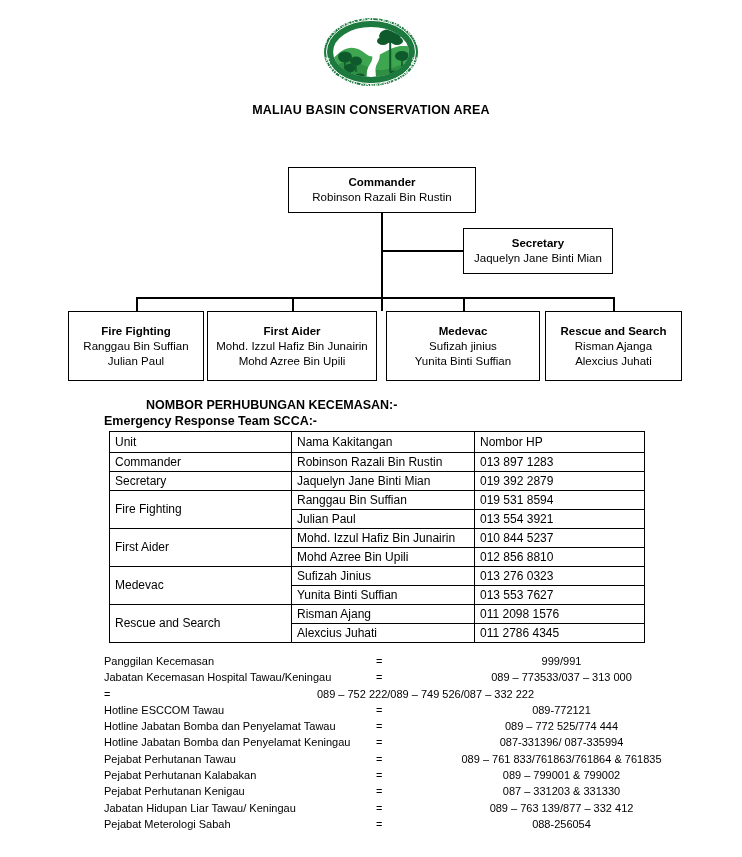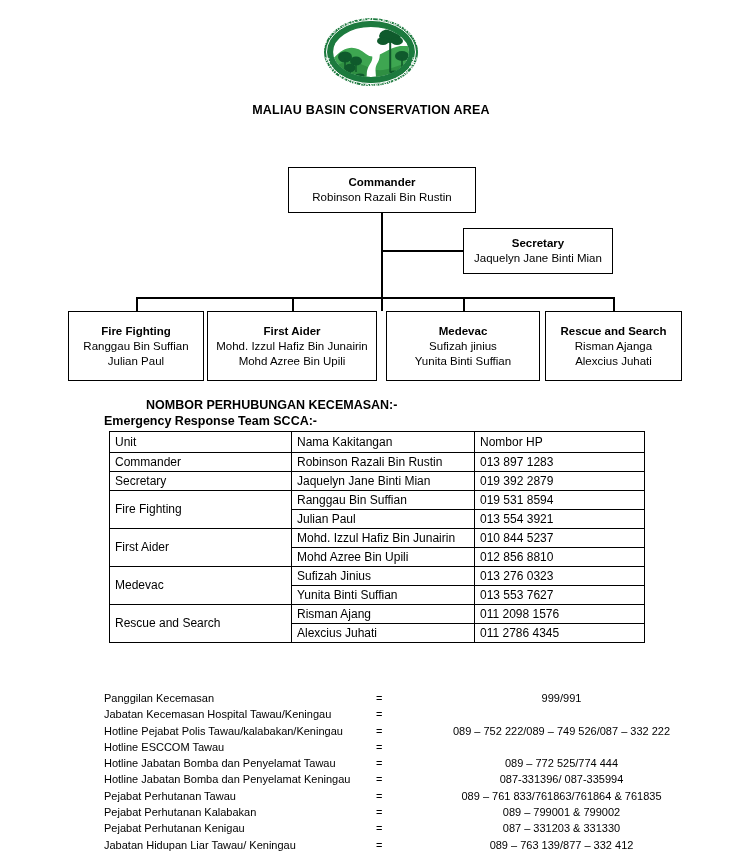--- a/index.html
+++ b/index.html
@@ -135,21 +135,21 @@
     width: 600px;
   }
   .num-row {
     display: flex;
     align-items: baseline;
     font-size: 11px;
     line-height: 16.3px;
     height: 16.3px;
     white-space: nowrap;
   }
-  .num-label { width: 272px; flex: 0 0 272px; margin-top: 37px; }
+  .num-label { width: 272px; flex: 0 0 272px; }
   .num-eq    { width: 43px;  flex: 0 0 43px; }
   .num-val   { flex: 1 1 auto; text-align: center; }
 </style>
 </head>
 <body>
 
 <div class="logo-wrap">
   <div class="logo">
     <svg width="122" height="80" viewBox="0 0 122 80" xmlns="http://www.w3.org/2000/svg">
       <defs>
@@ -327,29 +327,30 @@
 
 <div class="numbers">
     <div class="num-row">
       <div class="num-label">Panggilan Kecemasan</div>
       <div class="num-eq">=</div>
       <div class="num-val">999/991</div>
     </div>
     <div class="num-row">
       <div class="num-label">Jabatan Kecemasan Hospital Tawau/Keningau</div>
       <div class="num-eq">=</div>
-    </div>
-    <div class="num-row">
-      <div class="num-label">Hotline Pejabat Polis Tawau/kalabakan/Keningau</div>
+      <div class="num-val">089 – 773533/037 – 313 000</div>
+    </div>
+    <div class="num-row">
       <div class="num-eq">=</div>
       <div class="num-val">089 – 752 222/089 – 749 526/087 – 332 222</div>
     </div>
     <div class="num-row">
       <div class="num-label">Hotline ESCCOM Tawau</div>
       <div class="num-eq">=</div>
+      <div class="num-val">089-772121</div>
     </div>
     <div class="num-row">
       <div class="num-label">Hotline Jabatan Bomba dan Penyelamat Tawau</div>
       <div class="num-eq">=</div>
       <div class="num-val">089 – 772 525/774 444</div>
     </div>
     <div class="num-row">
       <div class="num-label">Hotline Jabatan Bomba dan Penyelamat Keningau</div>
       <div class="num-eq">=</div>
       <div class="num-val">087-331396/ 087-335994</div>

